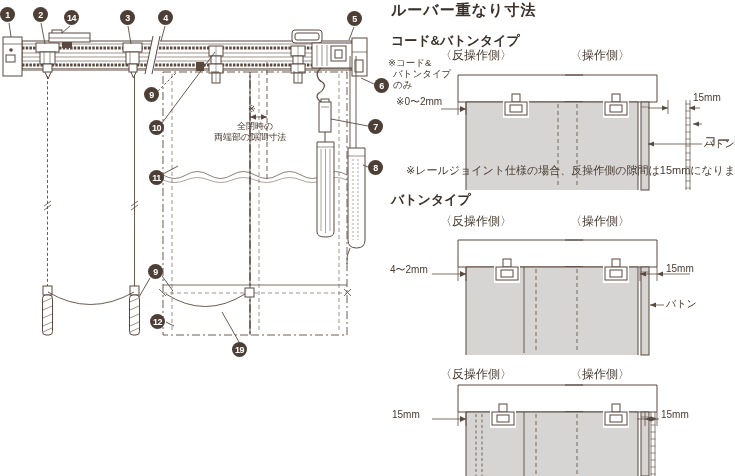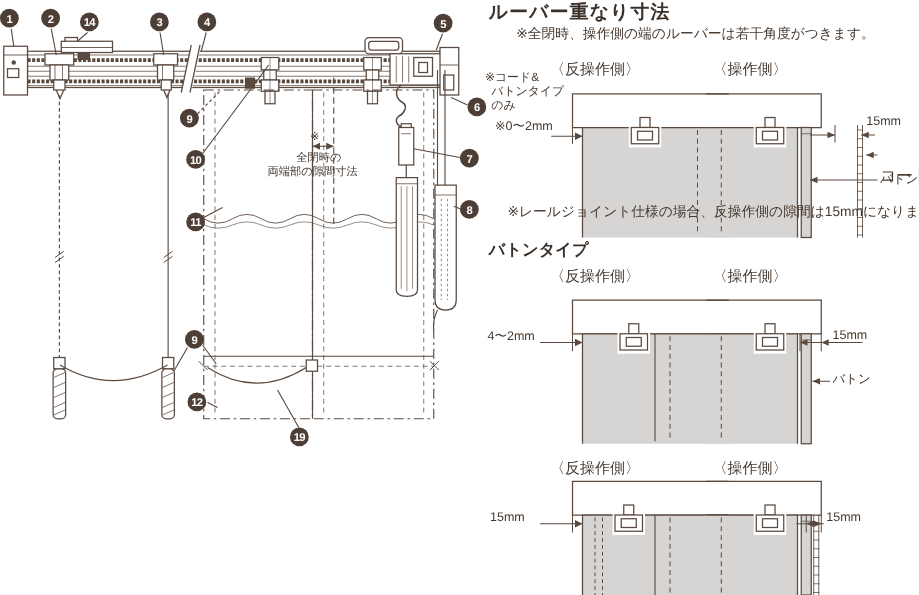--- a/index.html
+++ b/index.html
@@ -312,22 +312,22 @@
 <span class="callout" style="left:368px;top:160px">8</span>
 
 <span class="t" style="left:388px;top:58px;font-size:9.5px">※コード&amp;</span>
 <span class="t" style="left:393px;top:69px;font-size:9.5px">バトンタイプ</span>
 <span class="t" style="left:393px;top:80px;font-size:9.5px">のみ</span>
 <span class="t" style="left:248px;top:104px;font-size:9px">※</span>
 <span class="t" style="left:237px;top:121px;font-size:9px">全閉時の</span>
 <span class="t" style="left:214px;top:132px;font-size:9px">両端部の隙間寸法</span>
 
 <span class="t b" style="left:391px;top:1px;font-size:15px;letter-spacing:1px">ルーバー重なり寸法</span>
-<span class="t" style="left:413px;top:21px;font-size:11px">※全閉時、操作側の端のルーバーは若干角度がつきます。</span>
-
+
+<span class="t b" style="left:391px;top:34px;font-size:13px">コード&amp;バトンタイプ</span>
 <span class="t" style="left:440px;top:49px;font-size:12px">〈反操作側〉</span>
 <span class="t" style="left:570px;top:49px;font-size:12px">〈操作側〉</span>
 <span class="t ra" style="left:396px;top:96px;width:60px;font-size:10px">※0〜2mm</span>
 <span class="t" style="left:693px;top:92px;font-size:10px">15mm</span>
 <span class="t" style="left:704px;top:134px;font-size:13px">コード</span>
 <span class="t" style="left:704px;top:138px;font-size:10px">バトン</span>
 <span class="t" style="left:406px;top:164px;font-size:11px">※レールジョイント仕様の場合、反操作側の隙間は15mmになります。</span>
 
 <span class="t b" style="left:391px;top:193px;font-size:13px">バトンタイプ</span>
 <span class="t" style="left:440px;top:215px;font-size:12px">〈反操作側〉</span>

